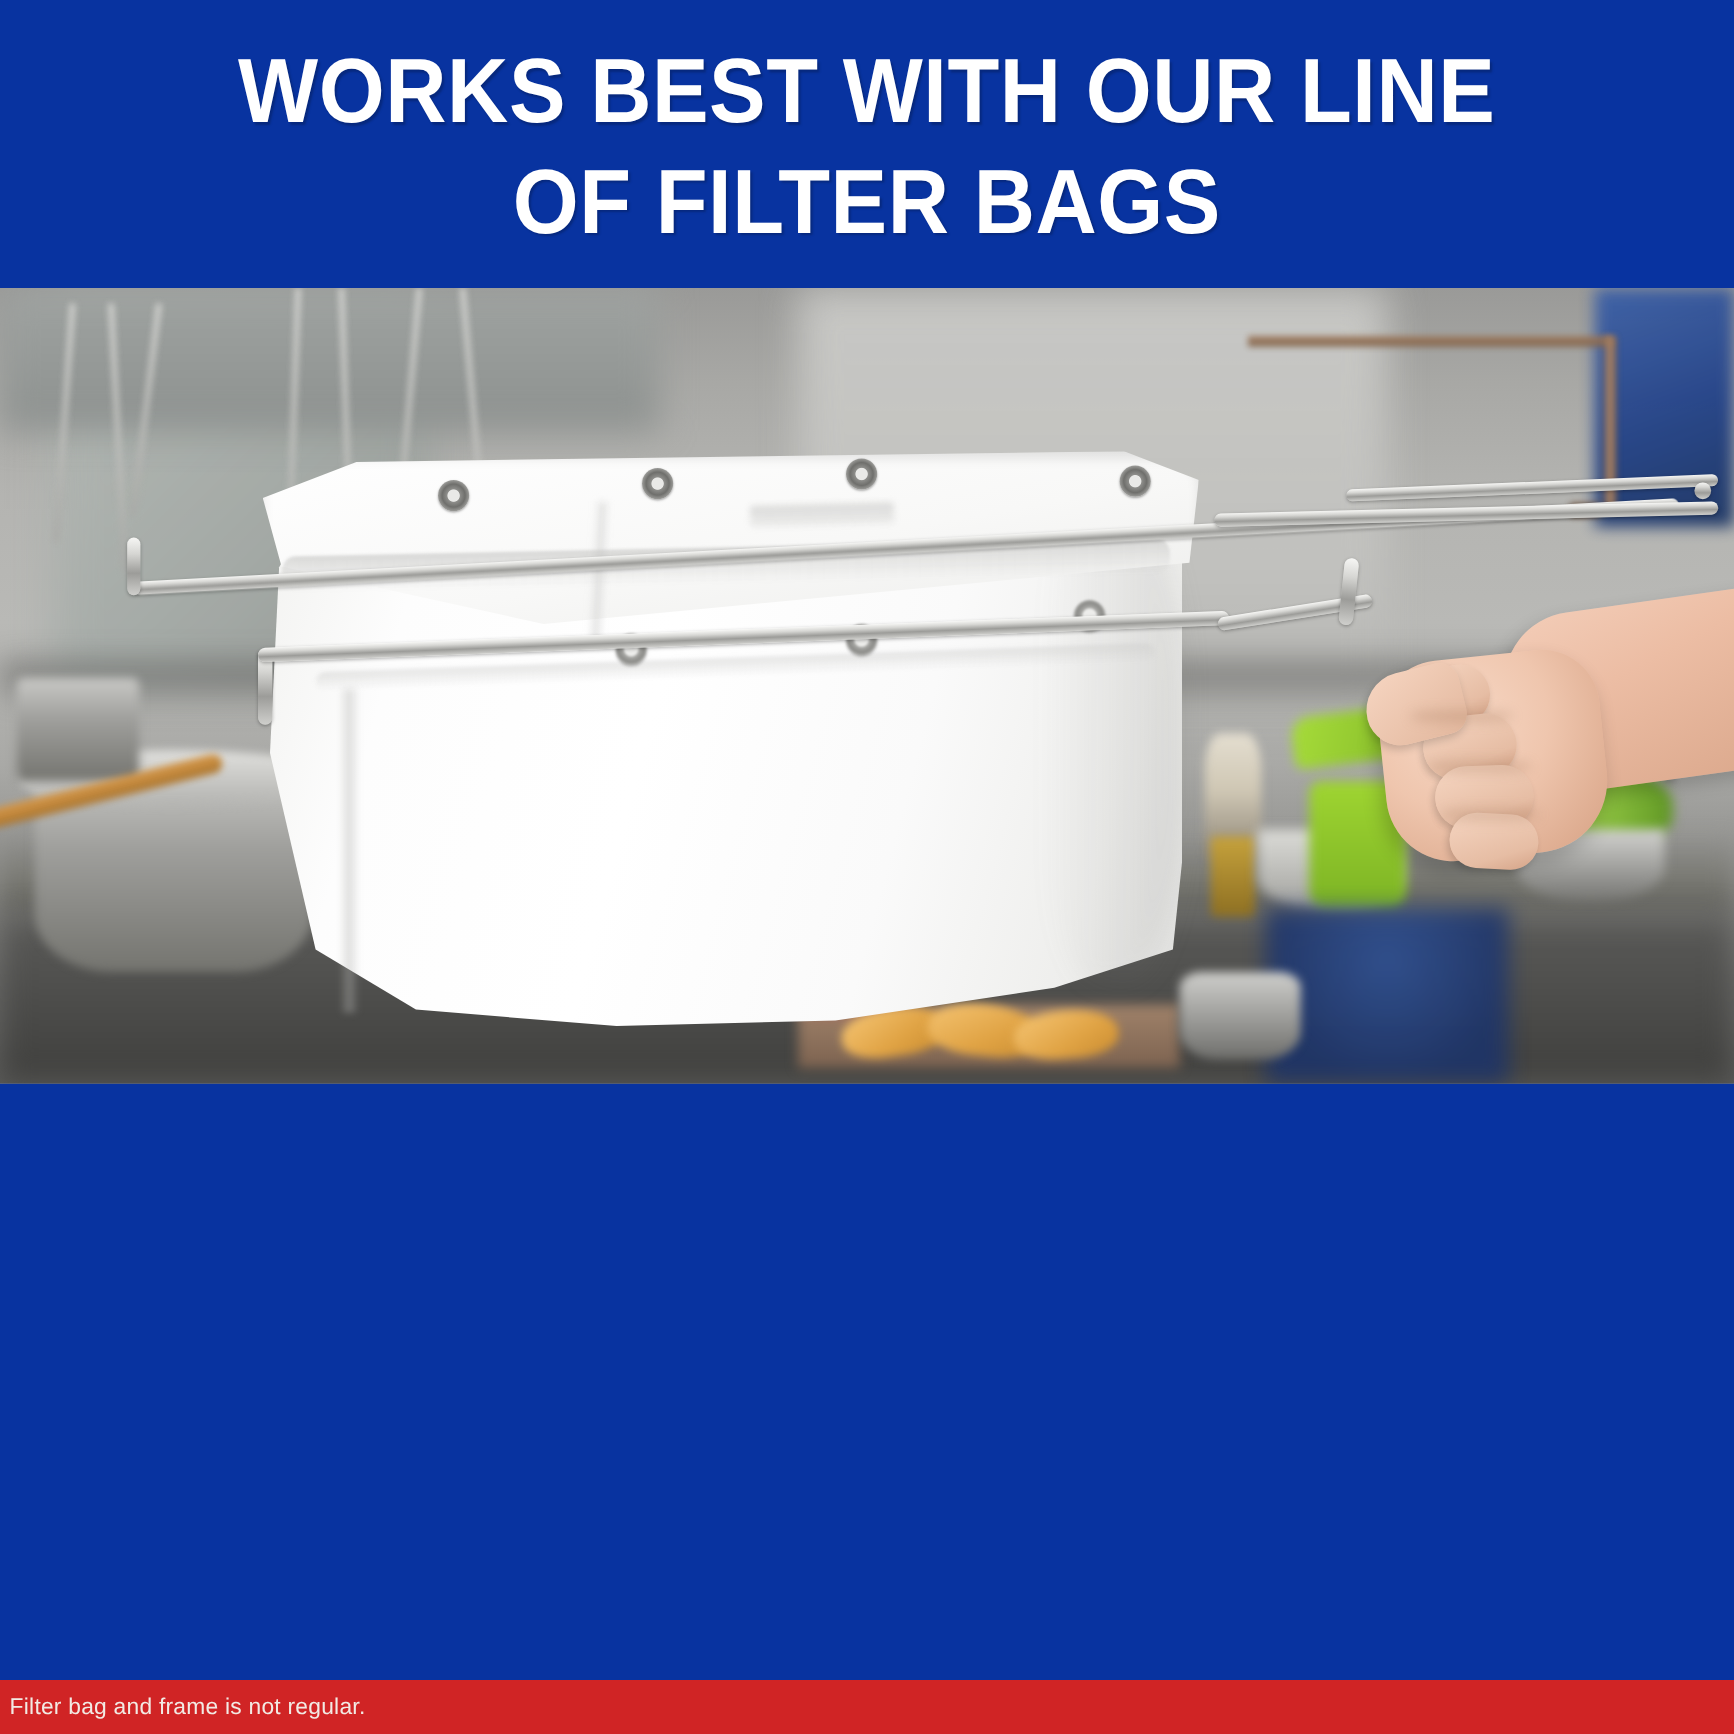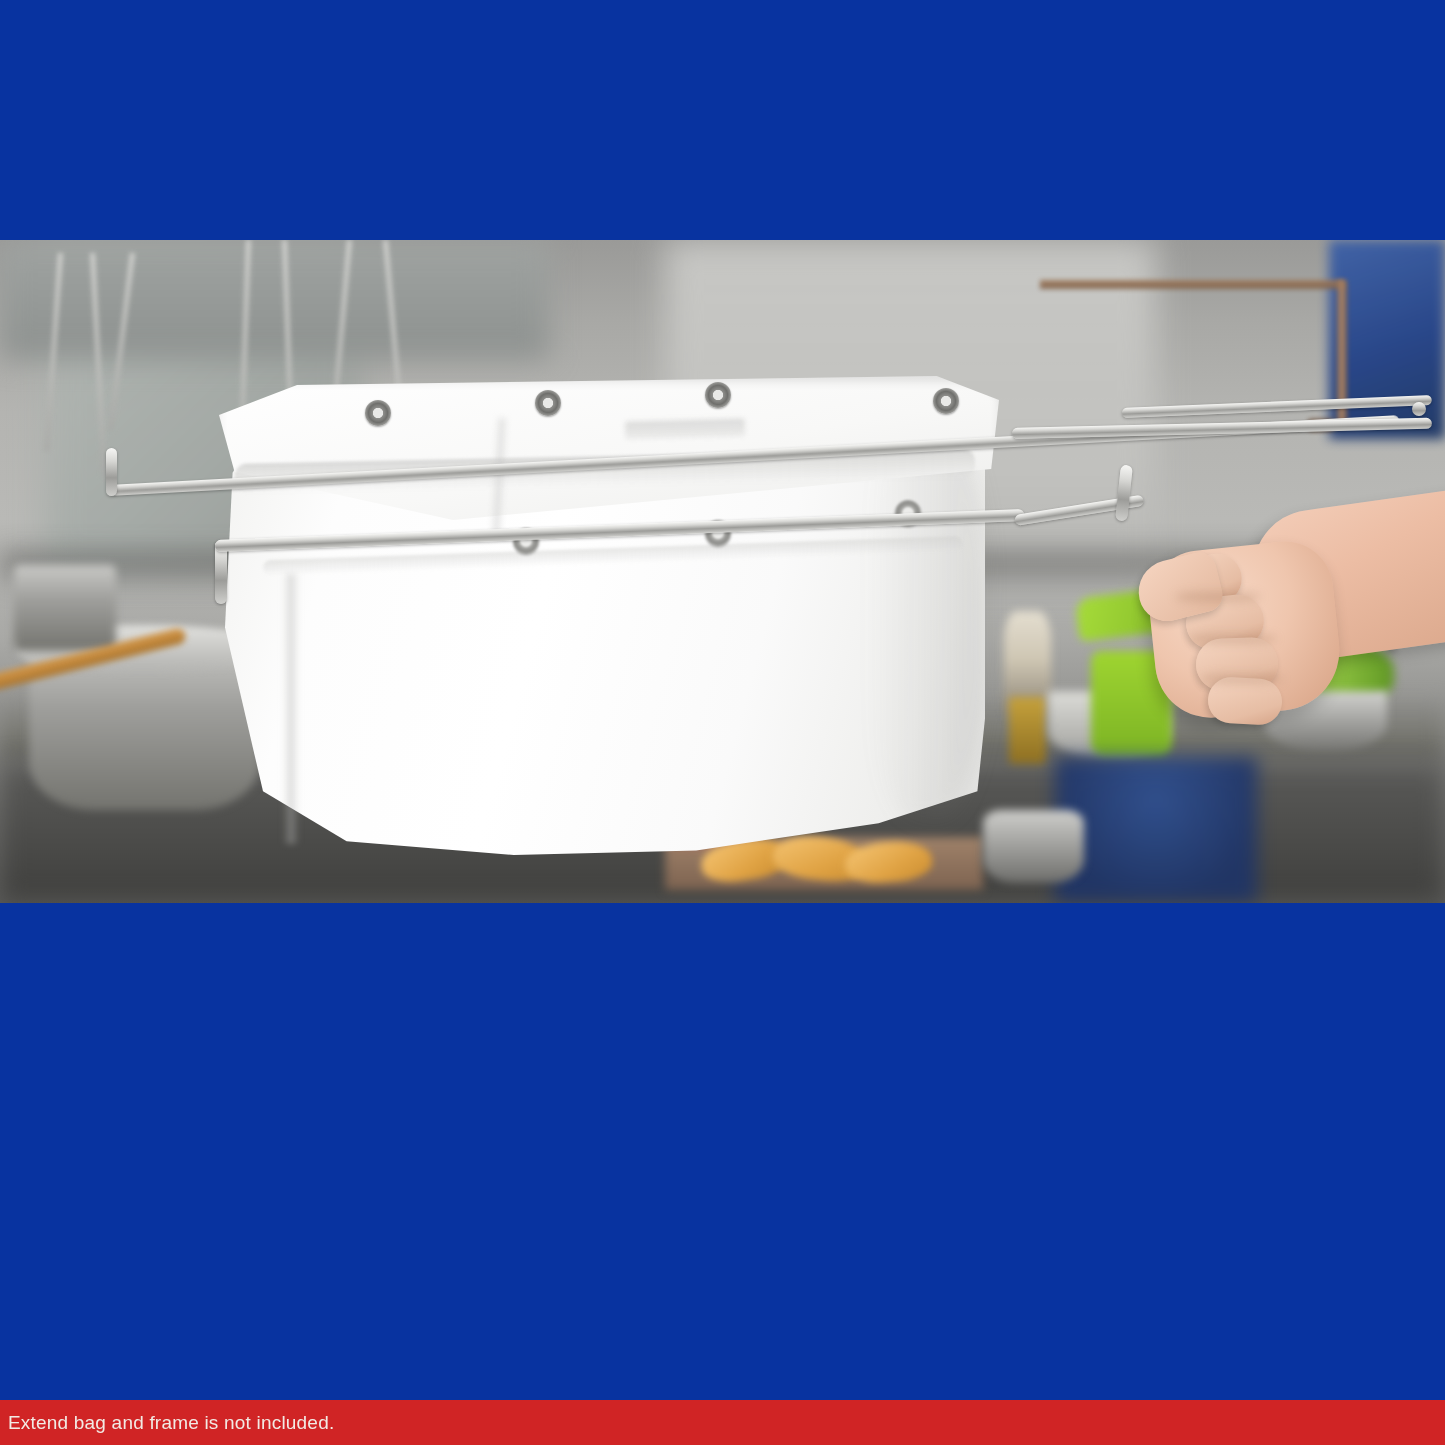--- a/index.html
+++ b/index.html
@@ -449,20 +449,24 @@
     letter-spacing:.2px;
     padding-left:8px;
     white-space:nowrap;
   }
 </style>
 </head>
 <body>
 
 <div class="canvas">
 
+  <div class="header-band">
+    <div class="header-line">WORKS BEST WITH OUR LINE</div>
+    <div class="header-line">OF FILTER BAGS</div>
+  </div>
 
   <div class="photo">
 
     <div class="bg-base"></div>
     <div class="bg-wallpanel"></div>
     <div class="bg-wallpanel2"></div>
     <div class="bg-hood"></div>
     <div class="bg-shelf"></div>
     <div class="poster"></div>
 
@@ -544,16 +548,16 @@
       <div class="thumb"></div>
       <div class="finger-shadow" style="left:1176px; top:352px; width:84px; height:10px;"></div>
       <div class="finger-shadow" style="left:1190px; top:394px; width:86px; height:10px;"></div>
       <div class="finger-shadow" style="left:1202px; top:434px; width:80px; height:10px;"></div>
     </div>
 
   </div>
 
 
   <div class="footer-bar">
-    <div class="footer-text">Extend bag and frame is not included.</div>
+    <div class="footer-text">Filter bag and frame is not regular.</div>
   </div>
 
 </div>
 
 </body></html>

